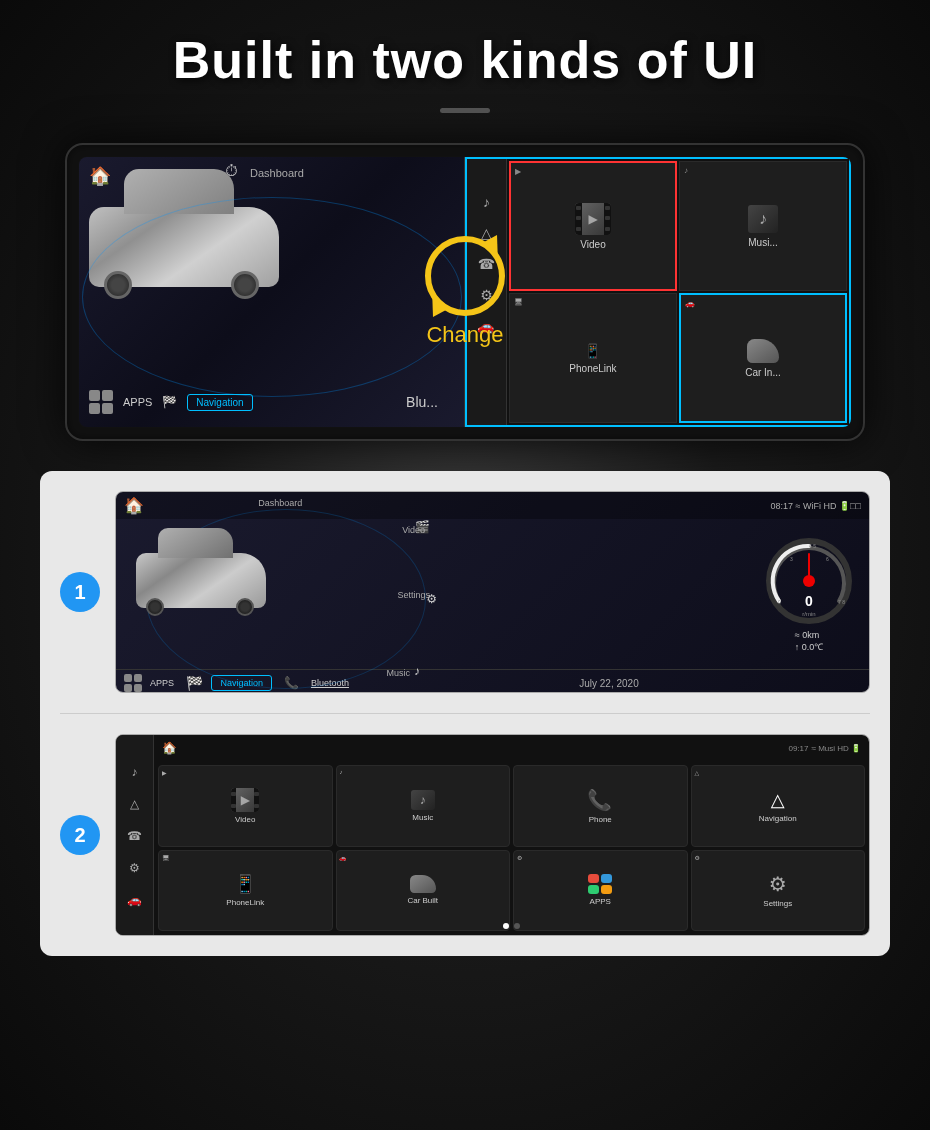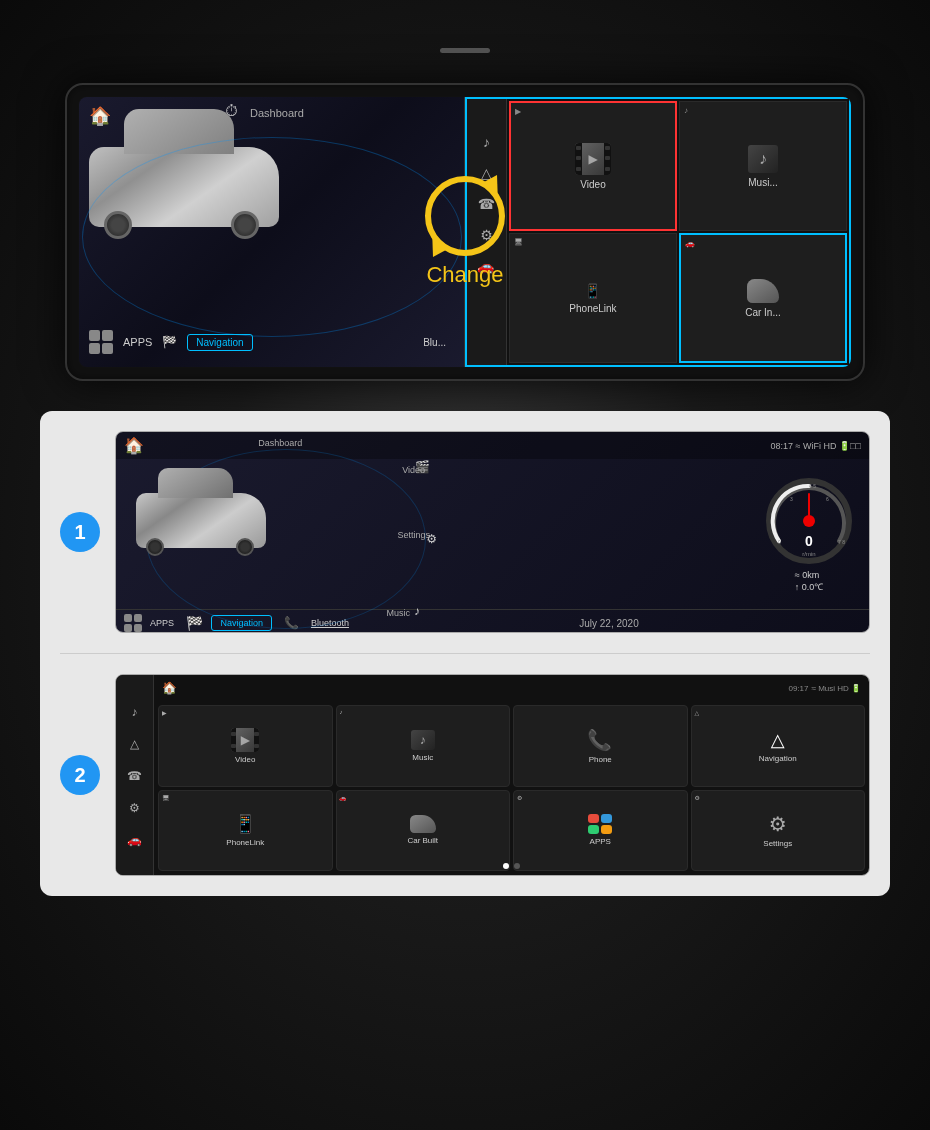--- a/index.html
+++ b/index.html
@@ -165,24 +165,24 @@
     }
     .nav-badge {
       background: transparent;
       border: 1.5px solid #00bfff;
       color: #00bfff;
       font-size: 10px;
       padding: 2px 8px;
       border-radius: 3px;
     }
     .bluetooth-label {
-      font-size: 10px;
+      font-size: 14px;
       color: #ccc;
       margin-left: auto;
-      margin-right: 8px;
+      margin-right: 16px;
     }
 
     
     .change-overlay {
       position: absolute;
       top: 50%;
       left: 50%;
       transform: translate(-50%, -50%);
       z-index: 10;
       text-align: center;
@@ -588,20 +588,21 @@
 
     .phonelink-icon {
       font-size: 14px;
       color: #aaa;
     }
   </style>
 </head>
 <body>
 
 <div class="header">
+  <div class="header-title">Built in two kinds of UI</div>
   <div class="divider-pill"></div>
 </div>
 
 <div class="combined-screen-wrapper">
   <div class="combined-screen">
 
     <div class="ui-left">
       <span class="home-icon">🏠</span>
       <span class="dashboard-icon">⏱</span>
       <span class="dashboard-label">Dashboard</span>

